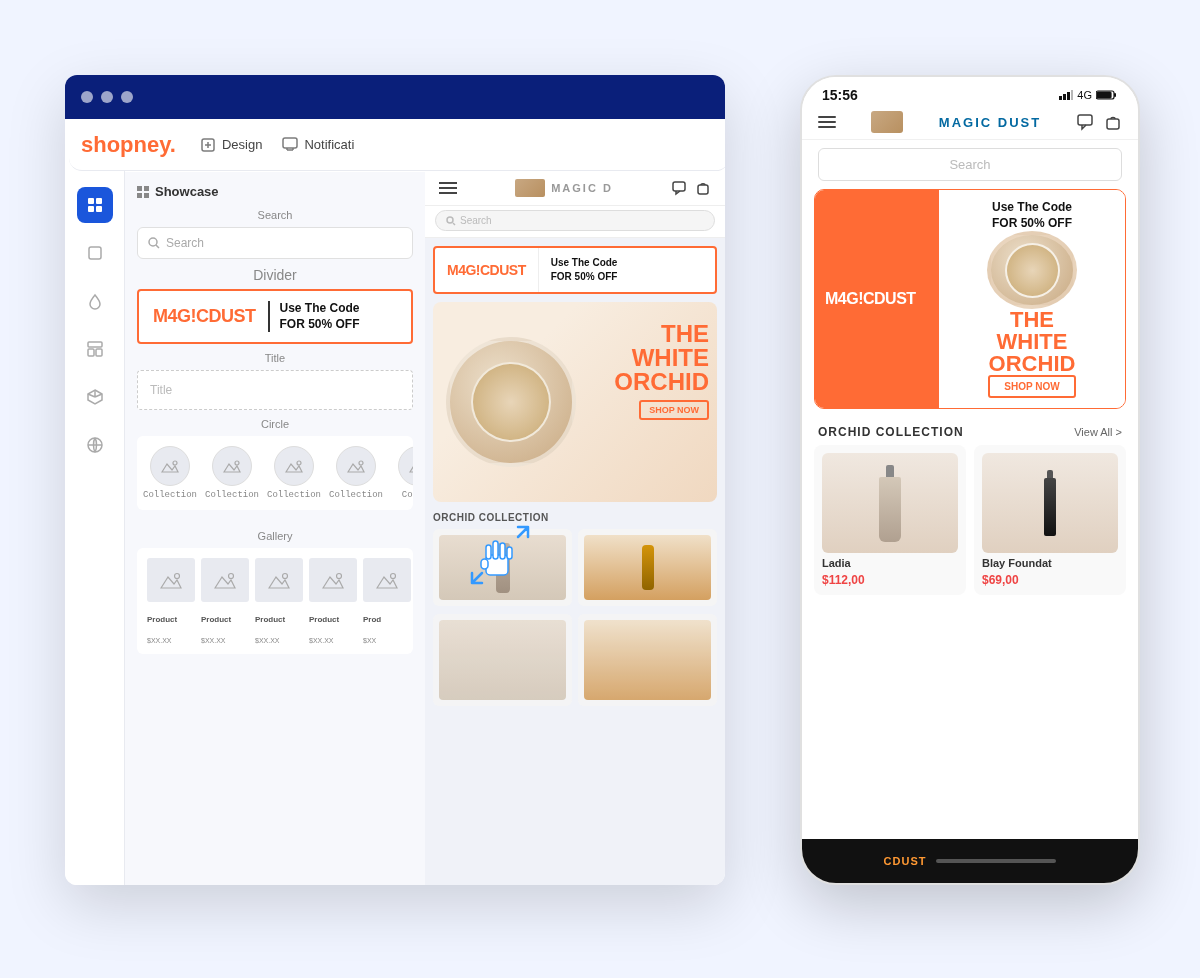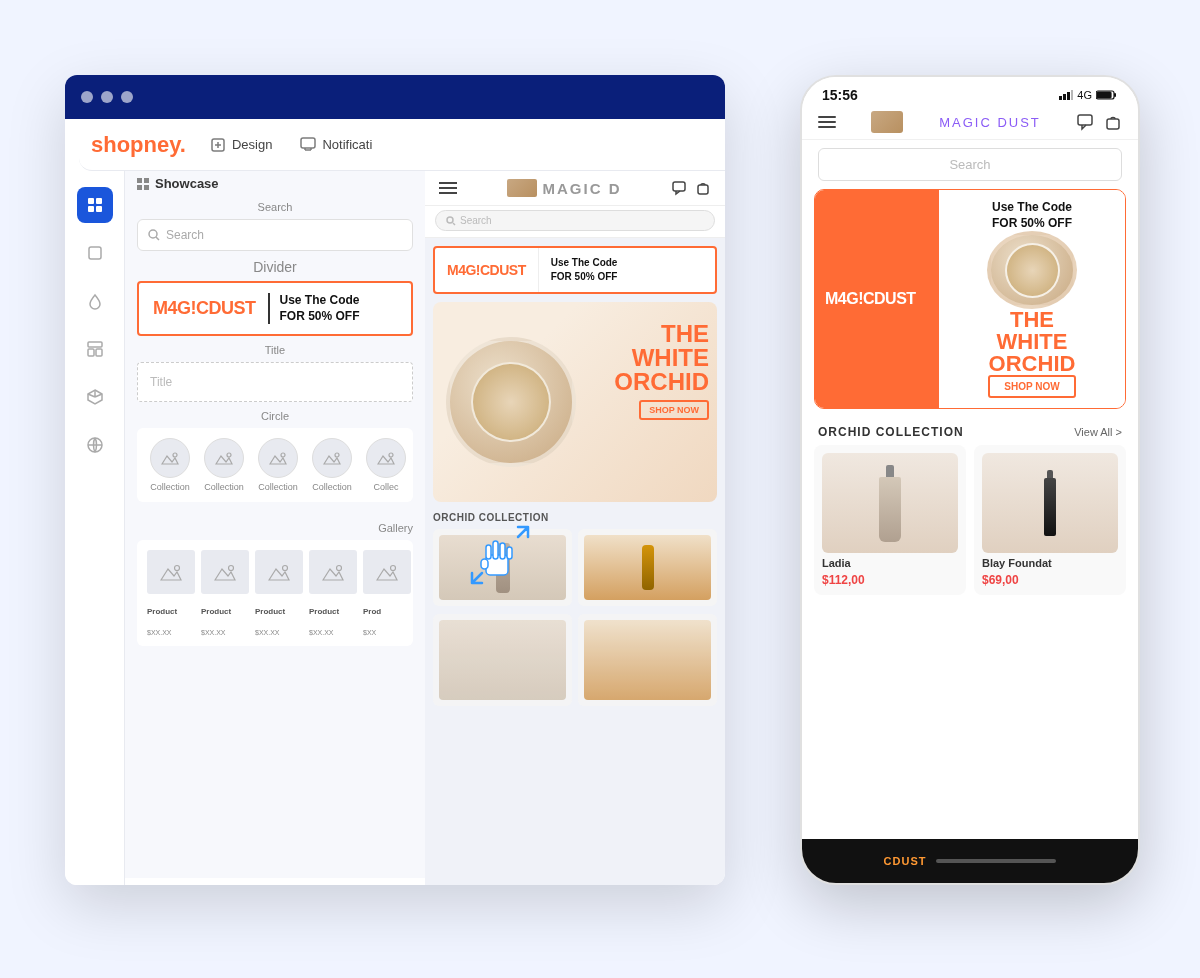--- a/index.html
+++ b/index.html
@@ -38,21 +38,21 @@
       width: 12px;
       height: 12px;
       border-radius: 50%;
       background: rgba(255,255,255,0.6);
     }
 
     
     .app-header {
       position: absolute;
       top: 44px;
-      left: 14px;
+      left: 4px;
       width: 100%;
       height: 52px;
       background: #fff;
       border-bottom: 1px solid #e8eaf0;
       display: flex;
       align-items: center;
       padding: 0 12px;
       gap: 24px;
       z-index: 10;
       border-radius: 13px;
@@ -60,21 +60,21 @@
 
     .shopney-logo {
       font-size: 22px;
       font-weight: 800;
       color: #1a56db;
     }
     .shopney-logo span { color: #ff6b35; }
 
     .app-nav {
       display: flex;
-      gap: 28px;
+      gap: 20px;
       align-items: center;
     }
 
     .nav-item {
       display: flex;
       align-items: center;
       gap: 6px;
       font-size: 13px;
       color: #444;
     }
@@ -116,21 +116,21 @@
     }
 
     .sidebar-icon svg {
       width: 18px;
       height: 18px;
     }
 
     
     .main-content {
       position: absolute;
-      top: 89px;
+      top: 97px;
       left: 60px;
       width: 300px;
       background: #f7f8fc;
       height: calc(100% - 96px);
       overflow-y: auto;
       padding: 12px;
     }
 
     .showcase-header {
       display: flex;
@@ -219,23 +219,24 @@
       color: #888;
       text-align: center;
       margin: 8px 0 6px;
     }
 
     .circle-row {
       background: #fff;
       border-radius: 6px;
       padding: 10px;
       display: flex;
-      gap: 8px;
+      gap: 16px;
       margin-bottom: 8px;
       overflow: hidden;
+      font-family: Liberation Mono, monospace;
     }
 
     .circle-item {
       display: flex;
       flex-direction: column;
       align-items: center;
       gap: 4px;
       min-width: 46px;
     }
 
@@ -251,21 +252,21 @@
     }
 
     .circle-label {
       font-size: 9px;
       color: #888;
     }
 
     .gallery-section {
       font-size: 11px;
       color: #888;
-      text-align: right;
+      text-align: center;
       margin: 20px 0 6px;
     }
 
     .gallery-row {
       background: #fff;
       border-radius: 6px;
       padding: 10px;
       display: flex;
       gap: 6px;
       overflow: hidden;
@@ -705,21 +706,21 @@
   <div class="preview-panel">
 
     <div class="preview-phone-header">
       <div class="hamburger">
         <div class="hamburger-line"></div>
         <div class="hamburger-line"></div>
         <div class="hamburger-line"></div>
       </div>
       <div style="display:flex;align-items:center;gap:6px;">
         <div style="width:30px;height:18px;background:linear-gradient(135deg,#c8a882,#b89060);border-radius:2px;"></div>
-        <span style="font-size:15px;font-weight:700;letter-spacing:2px;color:#999;">MAGIC D</span>
+        <span style="font-size:11px;font-weight:700;letter-spacing:2px;color:#999;">MAGIC D</span>
       </div>
       <div class="preview-icons">
         <svg width="16" height="16" viewBox="0 0 16 16" fill="none" stroke="#444" stroke-width="1.5">
           <rect x="2" y="2" width="12" height="9" rx="2"></rect>
           <path d="M5 11 L5 14 L9 11"></path>
         </svg>
         <svg width="16" height="16" viewBox="0 0 16 16" fill="none" stroke="#444" stroke-width="1.5">
           <rect x="3" y="5" width="10" height="9" rx="2"></rect>
           <path d="M6 5 C6 3.3 10 3.3 10 5"></path>
         </svg>
@@ -831,21 +832,21 @@
   </div>
 
   <div class="phone-nav-bar">
     <div style="display:flex;flex-direction:column;gap:3px;">
       <div style="width:18px;height:2px;background:#444;border-radius:1px;"></div>
       <div style="width:18px;height:2px;background:#444;border-radius:1px;"></div>
       <div style="width:18px;height:2px;background:#444;border-radius:1px;"></div>
     </div>
     <div style="display:flex;align-items:center;gap:6px;">
       <div style="width:32px;height:22px;background:linear-gradient(135deg,#c8a882,#b89060);border-radius:3px;"></div>
-      <span style="font-size:13px;font-weight:400;letter-spacing:2px;color:#8b5cf6;padding-left:30px;">MAGIC DUST</span>
+      <span style="font-size:13px;font-weight:700;letter-spacing:2px;color:#0369a1;padding-left:30px;">MAGIC DUST</span>
     </div>
     <div style="display:flex;gap:10px;align-items:center;">
       <svg width="18" height="18" viewBox="0 0 18 18" fill="none" stroke="#444" stroke-width="1.5">
         <rect x="2" y="2" width="14" height="10" rx="2"></rect>
         <path d="M6 12 L6 16 L10 12"></path>
       </svg>
       <svg width="18" height="18" viewBox="0 0 18 18" fill="none" stroke="#444" stroke-width="1.5">
         <rect x="3" y="6" width="12" height="10" rx="2"></rect>
         <path d="M7 6 C7 4 11 4 11 6"></path>
       </svg>

